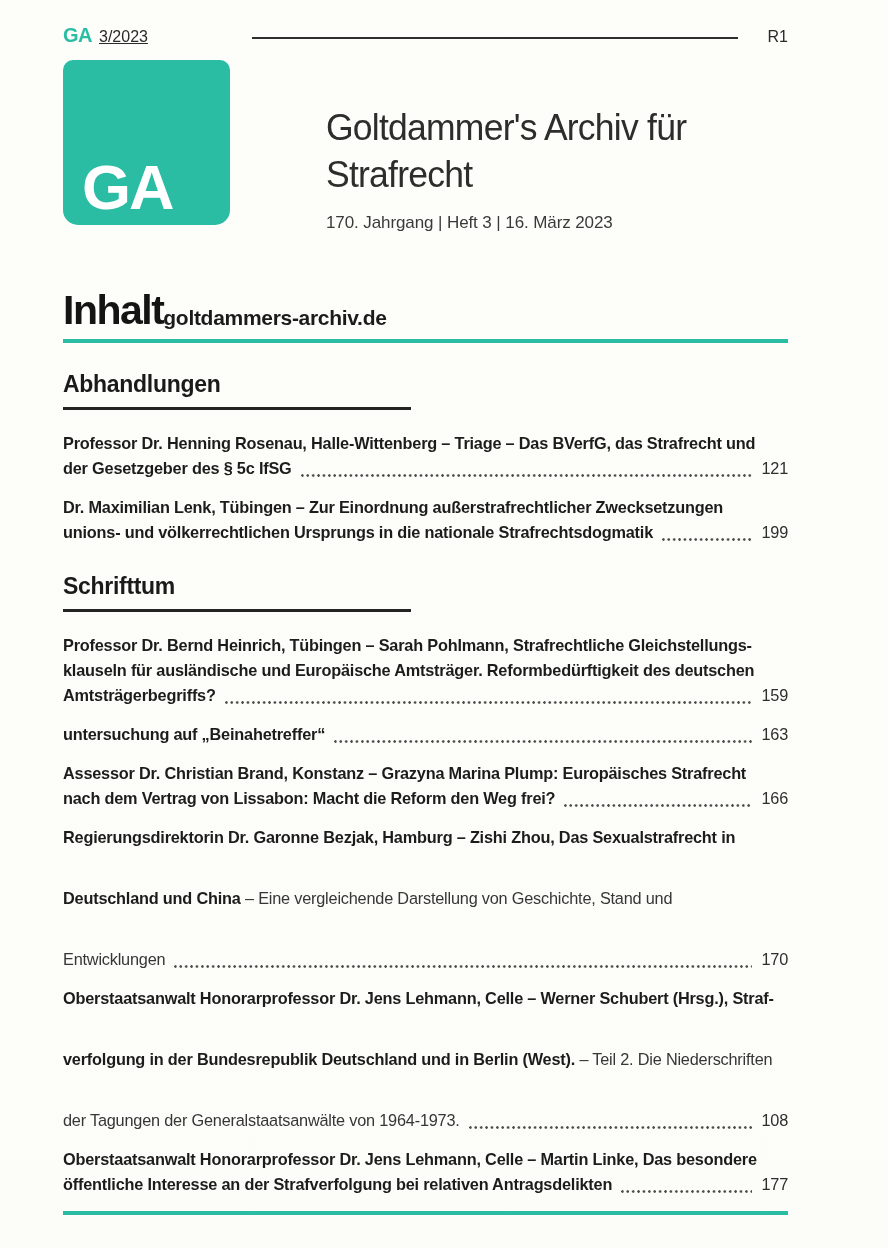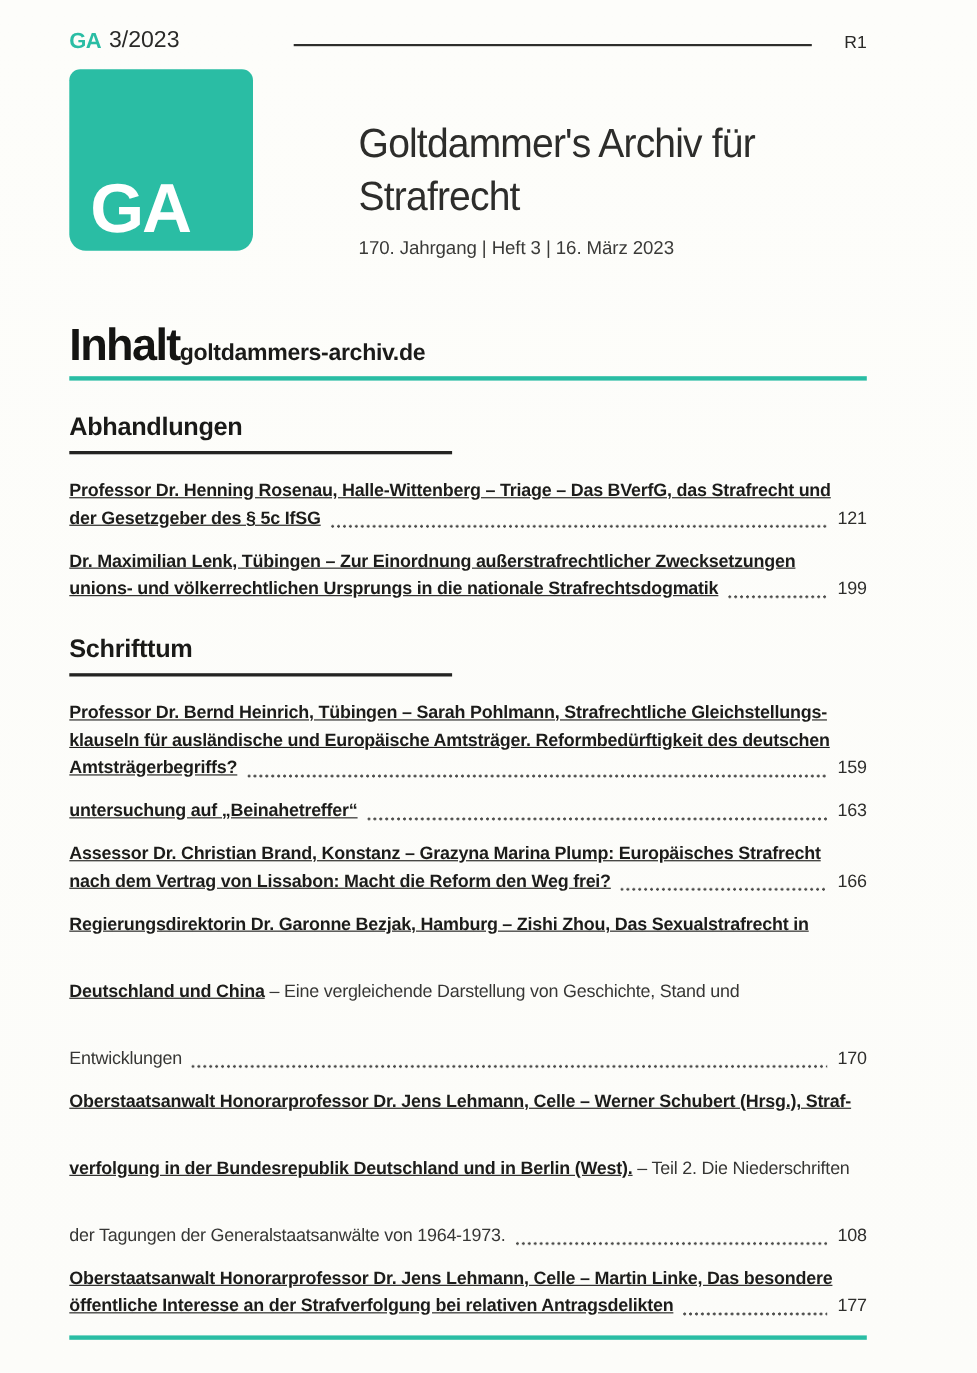--- a/index.html
+++ b/index.html
@@ -12,21 +12,21 @@
   }
   .page{
     position:relative;box-sizing:border-box;
     width:888px;height:1248px;
     padding:24px 100px 0 63px;
     background:linear-gradient(180deg,#fdfdfa 0%,#fcfcf9 100%);
   }
   
   .top-row{display:flex;align-items:flex-end;}
   .journal-code{color:var(--accent);font-weight:700;font-size:20px;letter-spacing:-0.5px;line-height:1.1;}
-  .issue{font-size:21px;font-weight:400;color:#2a2a28;margin-left:7px;line-height:1.2;}
+  .issue{font-size:16px;font-weight:400;color:#2a2a28;margin-left:7px;line-height:1.2;text-decoration:underline;}
   .hdr-rule{flex:1;height:2px;background:#2e2e2c;margin:0 30px 7px 104px;}
   .page-ref{font-size:16px;color:#2a2a28;line-height:1.2;}
   
   .masthead{display:flex;margin-top:14px;}
   .logo{width:167px;height:165px;background:var(--accent);border-radius:10px 10px 15px 15px;position:relative;flex:0 0 auto;}
   .logo-text{position:absolute;left:19px;bottom:6px;color:#ffffff;font-size:63px;font-weight:700;letter-spacing:-2px;line-height:1;}
   .title-block{margin-left:96px;padding-top:44px;}
   .journal-title{font-size:37px;font-weight:400;color:#2d2d2b;line-height:1.28;letter-spacing:-0.8px;transform:scaleX(0.96);transform-origin:left;}
   .journal-sub{margin-top:14px;font-size:17px;color:#3a3a38;letter-spacing:-0.1px;}
   
@@ -39,21 +39,21 @@
   .section-heading{font-size:23px;font-weight:700;letter-spacing:-0.3px;color:#1a1a18;margin-top:22px;}
   .section-rule{width:348px;height:3px;background:#242422;margin-top:9px;}
   .entry-list{margin-top:21px;}
   .entry{margin-bottom:14px;}
   .entry-line{
     display:flex;align-items:flex-end;
     line-height:25px;font-size:16.3px;
     letter-spacing:-0.2px;color:#2a2a28;
   }
   .seg{white-space:pre;}
-  .seg.bold{font-weight:700;color:#1c1c1a;text-decoration:underline;}
+  .seg.bold{font-weight:700;color:#1c1c1a;}
   .seg.reg{font-weight:400;color:#363634;margin-top:36px;}
   .leader{
     flex:1 1 auto;min-width:14px;height:3px;
     margin:0 8px 4px 9px;
     background-image:radial-gradient(circle at 1.4px 1.5px,#4c4c4a 1.05px,transparent 1.5px);
     background-size:5.4px 3px;background-repeat:repeat-x;
   }
   .pagenum{font-weight:400;font-size:16.3px;color:#2e2e2c;min-width:28px;text-align:right;}
   .bottom-rule{height:4px;background:var(--accent);margin-top:9px;}
 </style>

